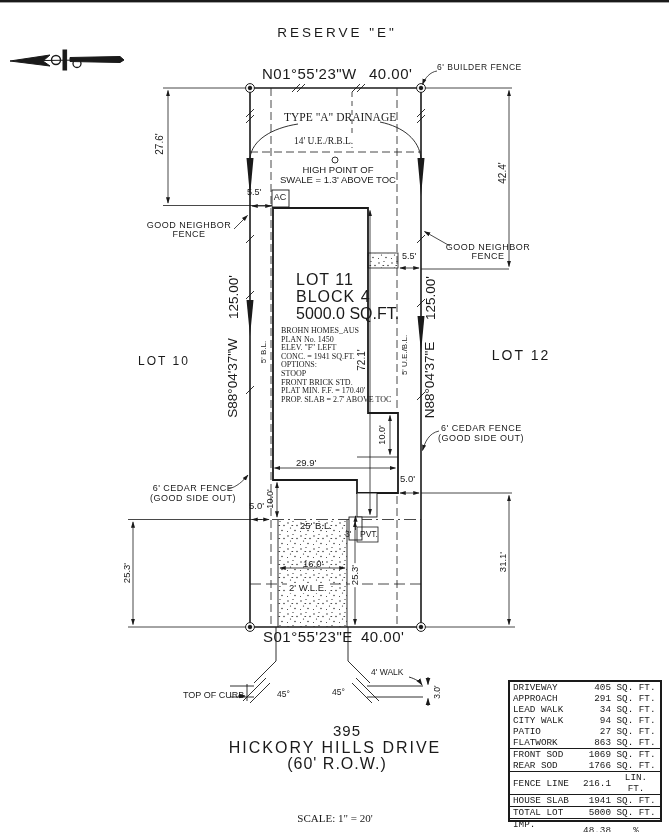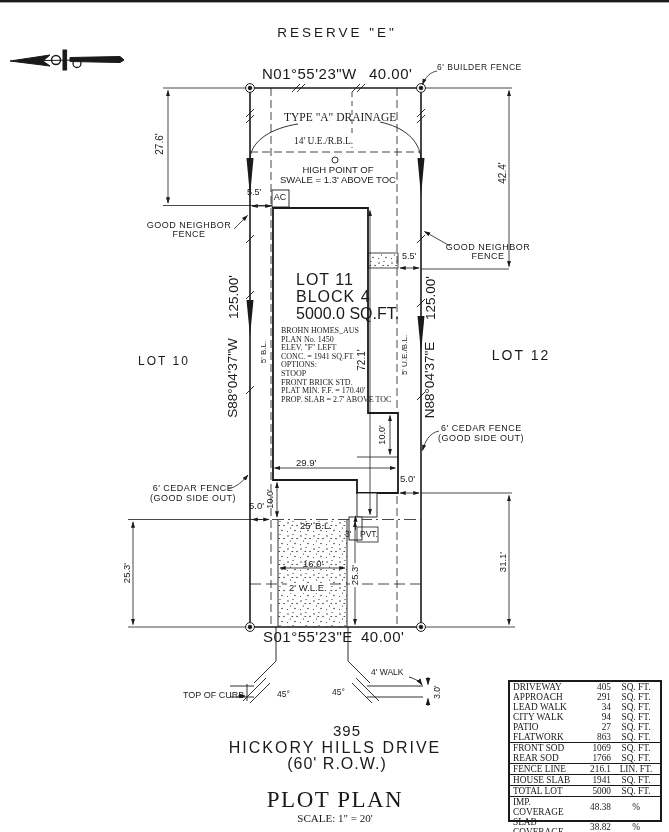--- a/index.html
+++ b/index.html
@@ -9,21 +9,21 @@
   .lbl{position:absolute;white-space:nowrap;color:#1a1a1a;line-height:1.05;}
   .c{transform:translate(-50%,-50%);}
   .rot{transform:translate(-50%,-50%) rotate(-90deg);}
   .serif{font-family:"Liberation Serif",serif;}
   .bold{font-weight:normal;margin-left:16px;}
   .bg{background:#fff;padding:0 2px;}
   
   #site-table{position:absolute;left:508px;top:680px;width:154px;height:142px;
     border:2.2px solid #1a1a1a;box-sizing:border-box;font-family:"Liberation Serif",serif;
     font-size:9.3px;display:flex;flex-direction:column;justify-content:space-between;background:#fff;}
-  .trow{display:flex;align-items:center;padding:0 3px;flex:1;}
+  .trow{display:flex;align-items:center;padding:0 3px;flex:1;font-family:Liberation Mono, monospace;}
   .trow .tl{flex:1;text-align:left;}
   .trow .tv{width:34px;text-align:right;}
   .trow .tu{width:42px;text-align:center;padding-left:4px;}
   .gend{border-bottom:1.4px solid #1a1a1a;}
 </style>
 </head>
 <body>
 
 <div id="sheet">
 
@@ -268,21 +268,20 @@
   <div class="lbl" style="left:371px;top:668px;font-size:8.5px;">4' WALK</div>
   <div class="lbl rot" style="left:437px;top:692px;font-size:8.5px;">3.0'</div>
   <div class="lbl" style="left:277px;top:690px;font-size:8.5px;">45°</div>
   <div class="lbl" style="left:332px;top:688px;font-size:8.5px;">45°</div>
   <div class="lbl" style="left:183px;top:691px;font-size:9px;">TOP OF CURB</div>
 
   <div class="lbl c" style="left:347px;top:731px;font-size:15px;letter-spacing:1px;">395</div>
   <div class="lbl c" style="left:335px;top:748px;font-size:16px;letter-spacing:2px;">HICKORY HILLS DRIVE</div>
   <div class="lbl c" style="left:337px;top:764px;font-size:16px;letter-spacing:1px;">(60' R.O.W.)</div>
 
-  <div class="lbl serif c" style="left:335px;top:800px;font-size:23px;letter-spacing:1.5px;">PLOT PLAN</div>
   <div class="lbl serif c" style="left:335px;top:819px;font-size:11px;">SCALE: 1" = 20'</div>
 
   <div id="site-table">
     <div class="trow">
         <span class="tl">DRIVEWAY</span>
         <span class="tv">405</span>
         <span class="tu">SQ. FT.</span>
       </div>
     <div class="trow">
         <span class="tl">APPROACH</span>

